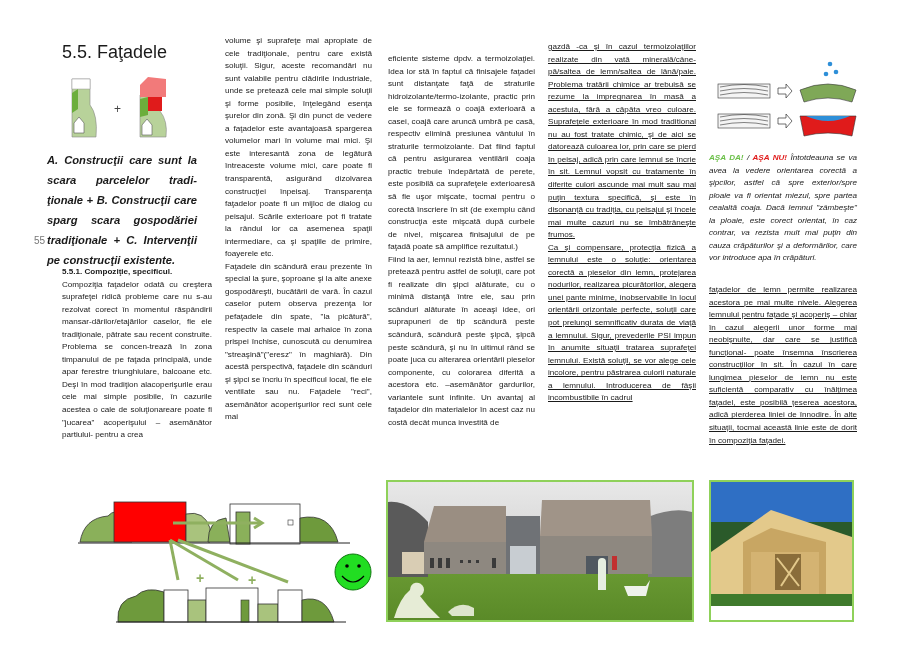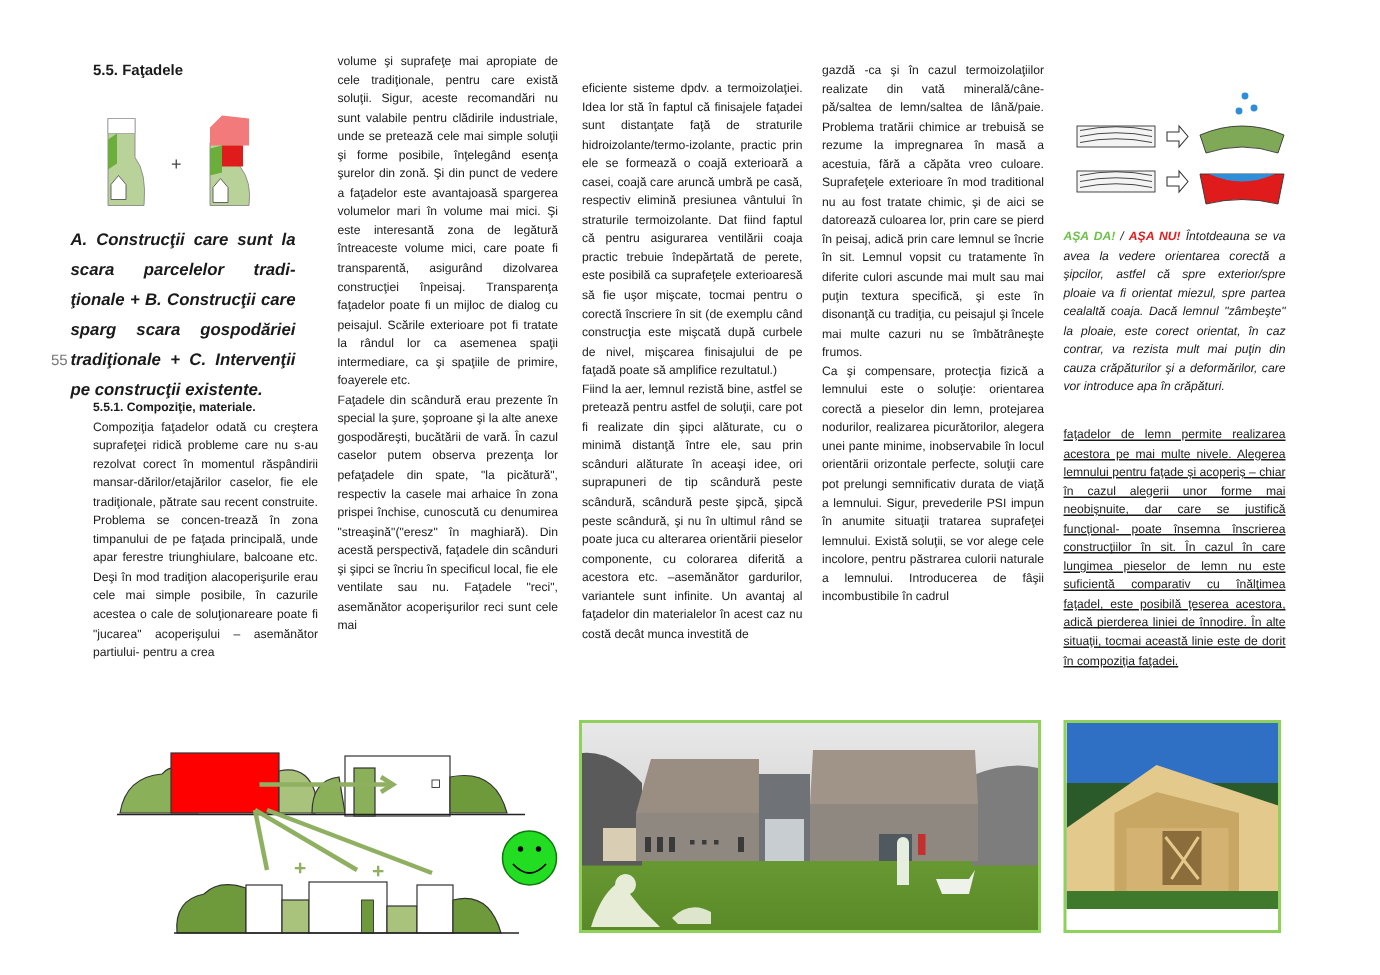--- a/index.html
+++ b/index.html
@@ -1,27 +1,27 @@
 <!DOCTYPE html>
 <html><head>
 <meta charset="utf-8">
 <style>
   html,body{margin:0;padding:0;background:#fff;}
   body{width:920px;height:650px;position:relative;overflow:hidden;font-family:"Liberation Sans",sans-serif;color:#1a1a1a;}
   .abs{position:absolute;}
-  .title{left:62px;top:42px;font-size:10px;font-weight:bold;}
+  .title{left:62px;top:42px;font-size:18px;font-weight:normal;}
   .intro{left:47px;top:150px;width:150px;font-size:11.2px;font-weight:bold;font-style:italic;line-height:20px;text-align:justify;}
   .pagenum{left:34px;top:235px;font-size:10px;color:#777;}
   .col{font-size:8.1px;line-height:12.55px;text-align:justify;}
   .col p{margin:0;}
   .col .h{font-weight:bold;}
   .c1{left:62px;top:266px;width:150px;}
   .c2{left:225px;top:35px;width:147px;}
   .c3{left:388px;top:53px;width:147px;}
-  .c4{left:548px;top:41px;width:148px;}
+  .c4{left:548px;top:41px;width:148px;text-decoration:underline;}
   .c5{left:709px;top:152px;width:148px;font-style:italic;}
   .c6{left:709px;top:284px;width:148px;text-decoration:underline;}
   .da{color:#6cc04a;font-weight:bold;}
   .nu{color:#e01b1b;font-weight:bold;margin-top:33px;}
   .photo{border:2px solid #8fd15a;box-sizing:border-box;overflow:hidden;}
 </style>
 </head>
 <body>
 
 <div class="abs title">5.5. Faţadele</div>
@@ -36,21 +36,21 @@
   <path d="M72 10 L80 2 L98 4 L98 22 L72 22Z" fill="#f27a7a"></path>
   <rect x="80" y="22" width="14" height="14" fill="#e01b1b"></rect>
   <path d="M72 24 L80 22 L80 40 L72 42Z" fill="#6cae3c"></path>
   <path d="M74 50 L79 44 L84 50 L84 60 L74 60Z" fill="#fff" stroke="#555" stroke-width="0.6"></path>
 </svg>
 
 <div class="abs intro">A. Construcţii care sunt la scara parcelelor tradi-ţionale + B. Construcţii care sparg scara gospodăriei tradiţionale + C. Intervenţii pe construcţii existente.</div>
 <div class="abs pagenum">55</div>
 
 <div class="abs col c1">
-  <p class="h">5.5.1. Compoziţie, materiale.</p>
+  <p class="h">5.5.1. Compoziţie, specificul.</p>
   <p>Compoziţia faţadelor odată cu creştera suprafeţei ridică probleme care nu s-au rezolvat corect în momentul răspândirii mansar-dărilor/etajărilor caselor, fie ele tradiţionale, pătrate sau recent construite. Problema se concen-trează în zona timpanului de pe faţada principală, unde apar ferestre triunghiulare, balcoane etc. Deşi în mod tradiţion alacoperişurile erau cele mai simple posibile, în cazurile acestea o cale de soluţionareare poate fi "jucarea" acoperişului – asemănător partiului- pentru a crea</p>
 </div>
 
 <div class="abs col c2">
   <p>volume şi suprafeţe mai apropiate de cele tradiţionale, pentru care există soluţii. Sigur, aceste recomandări nu sunt valabile pentru clădirile industriale, unde se pretează cele mai simple soluţii şi forme posibile, înţelegând esenţa şurelor din zonă. Şi din punct de vedere a faţadelor este avantajoasă spargerea volumelor mari în volume mai mici. Şi este interesantă zona de legătură întreaceste volume mici, care poate fi transparentă, asigurând dizolvarea construcţiei înpeisaj. Transparenţa faţadelor poate fi un mijloc de dialog cu peisajul. Scările exterioare pot fi tratate la rândul lor ca asemenea spaţii intermediare, ca şi spaţiile de primire, foayerele etc.</p>
   <p>Faţadele din scândură erau prezente în special la şure, şoproane şi la alte anexe gospodăreşti, bucătării de vară. În cazul caselor putem observa prezenţa lor pefaţadele din spate, "la picătură", respectiv la casele mai arhaice în zona prispei închise, cunoscută cu denumirea "streaşină"("eresz" în maghiară). Din acestă perspectivă, faţadele din scânduri şi şipci se încriu în specificul local, fie ele ventilate sau nu. Faţadele "reci", asemănător acoperişurilor reci sunt cele mai</p>
 </div>
 
 <div class="abs col c3">
   <p>eficiente sisteme dpdv. a termoizolaţiei. Idea lor stă în faptul că finisajele faţadei sunt distanţate faţă de straturile hidroizolante/termo-izolante, practic prin ele se formează o coajă exterioară a casei, coajă care aruncă umbră pe casă, respectiv elimină presiunea vântului în straturile termoizolante. Dat fiind faptul că pentru asigurarea ventilării coaja practic trebuie îndepărtată de perete, este posibilă ca suprafeţele exterioaresă să fie uşor mişcate, tocmai pentru o corectă înscriere în sit (de exemplu când construcţia este mişcată după curbele de nivel, mişcarea finisajului de pe faţadă poate să amplifice rezultatul.)</p>

